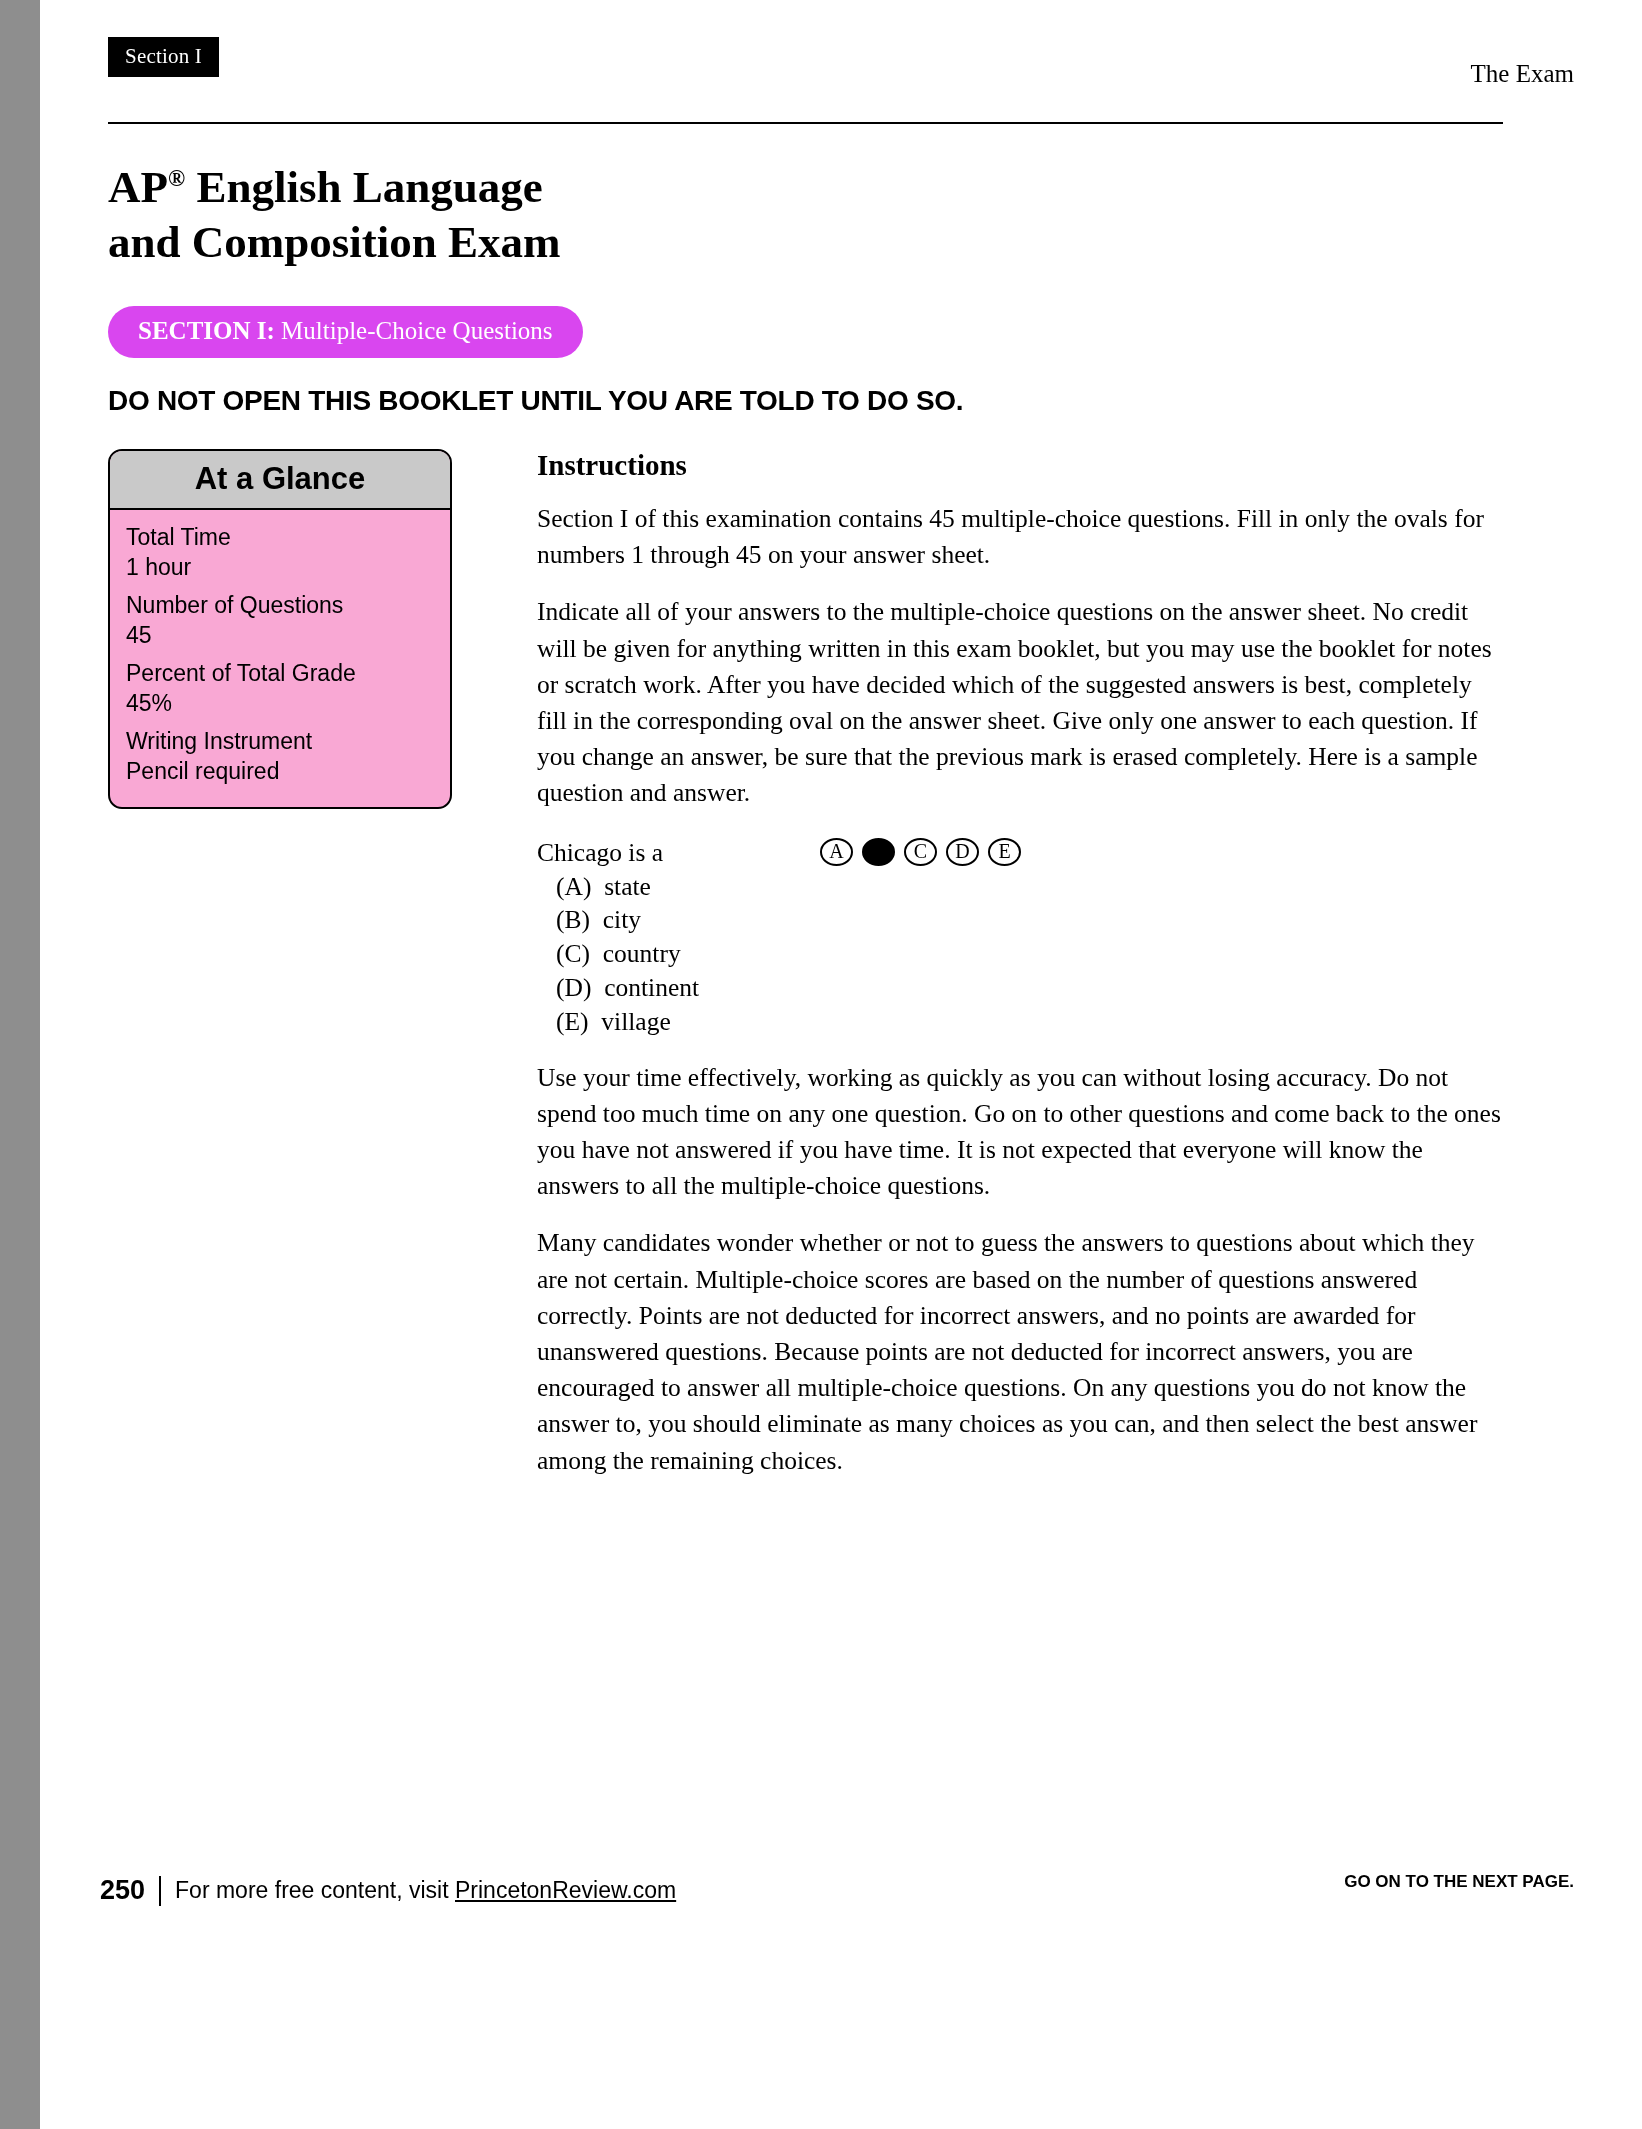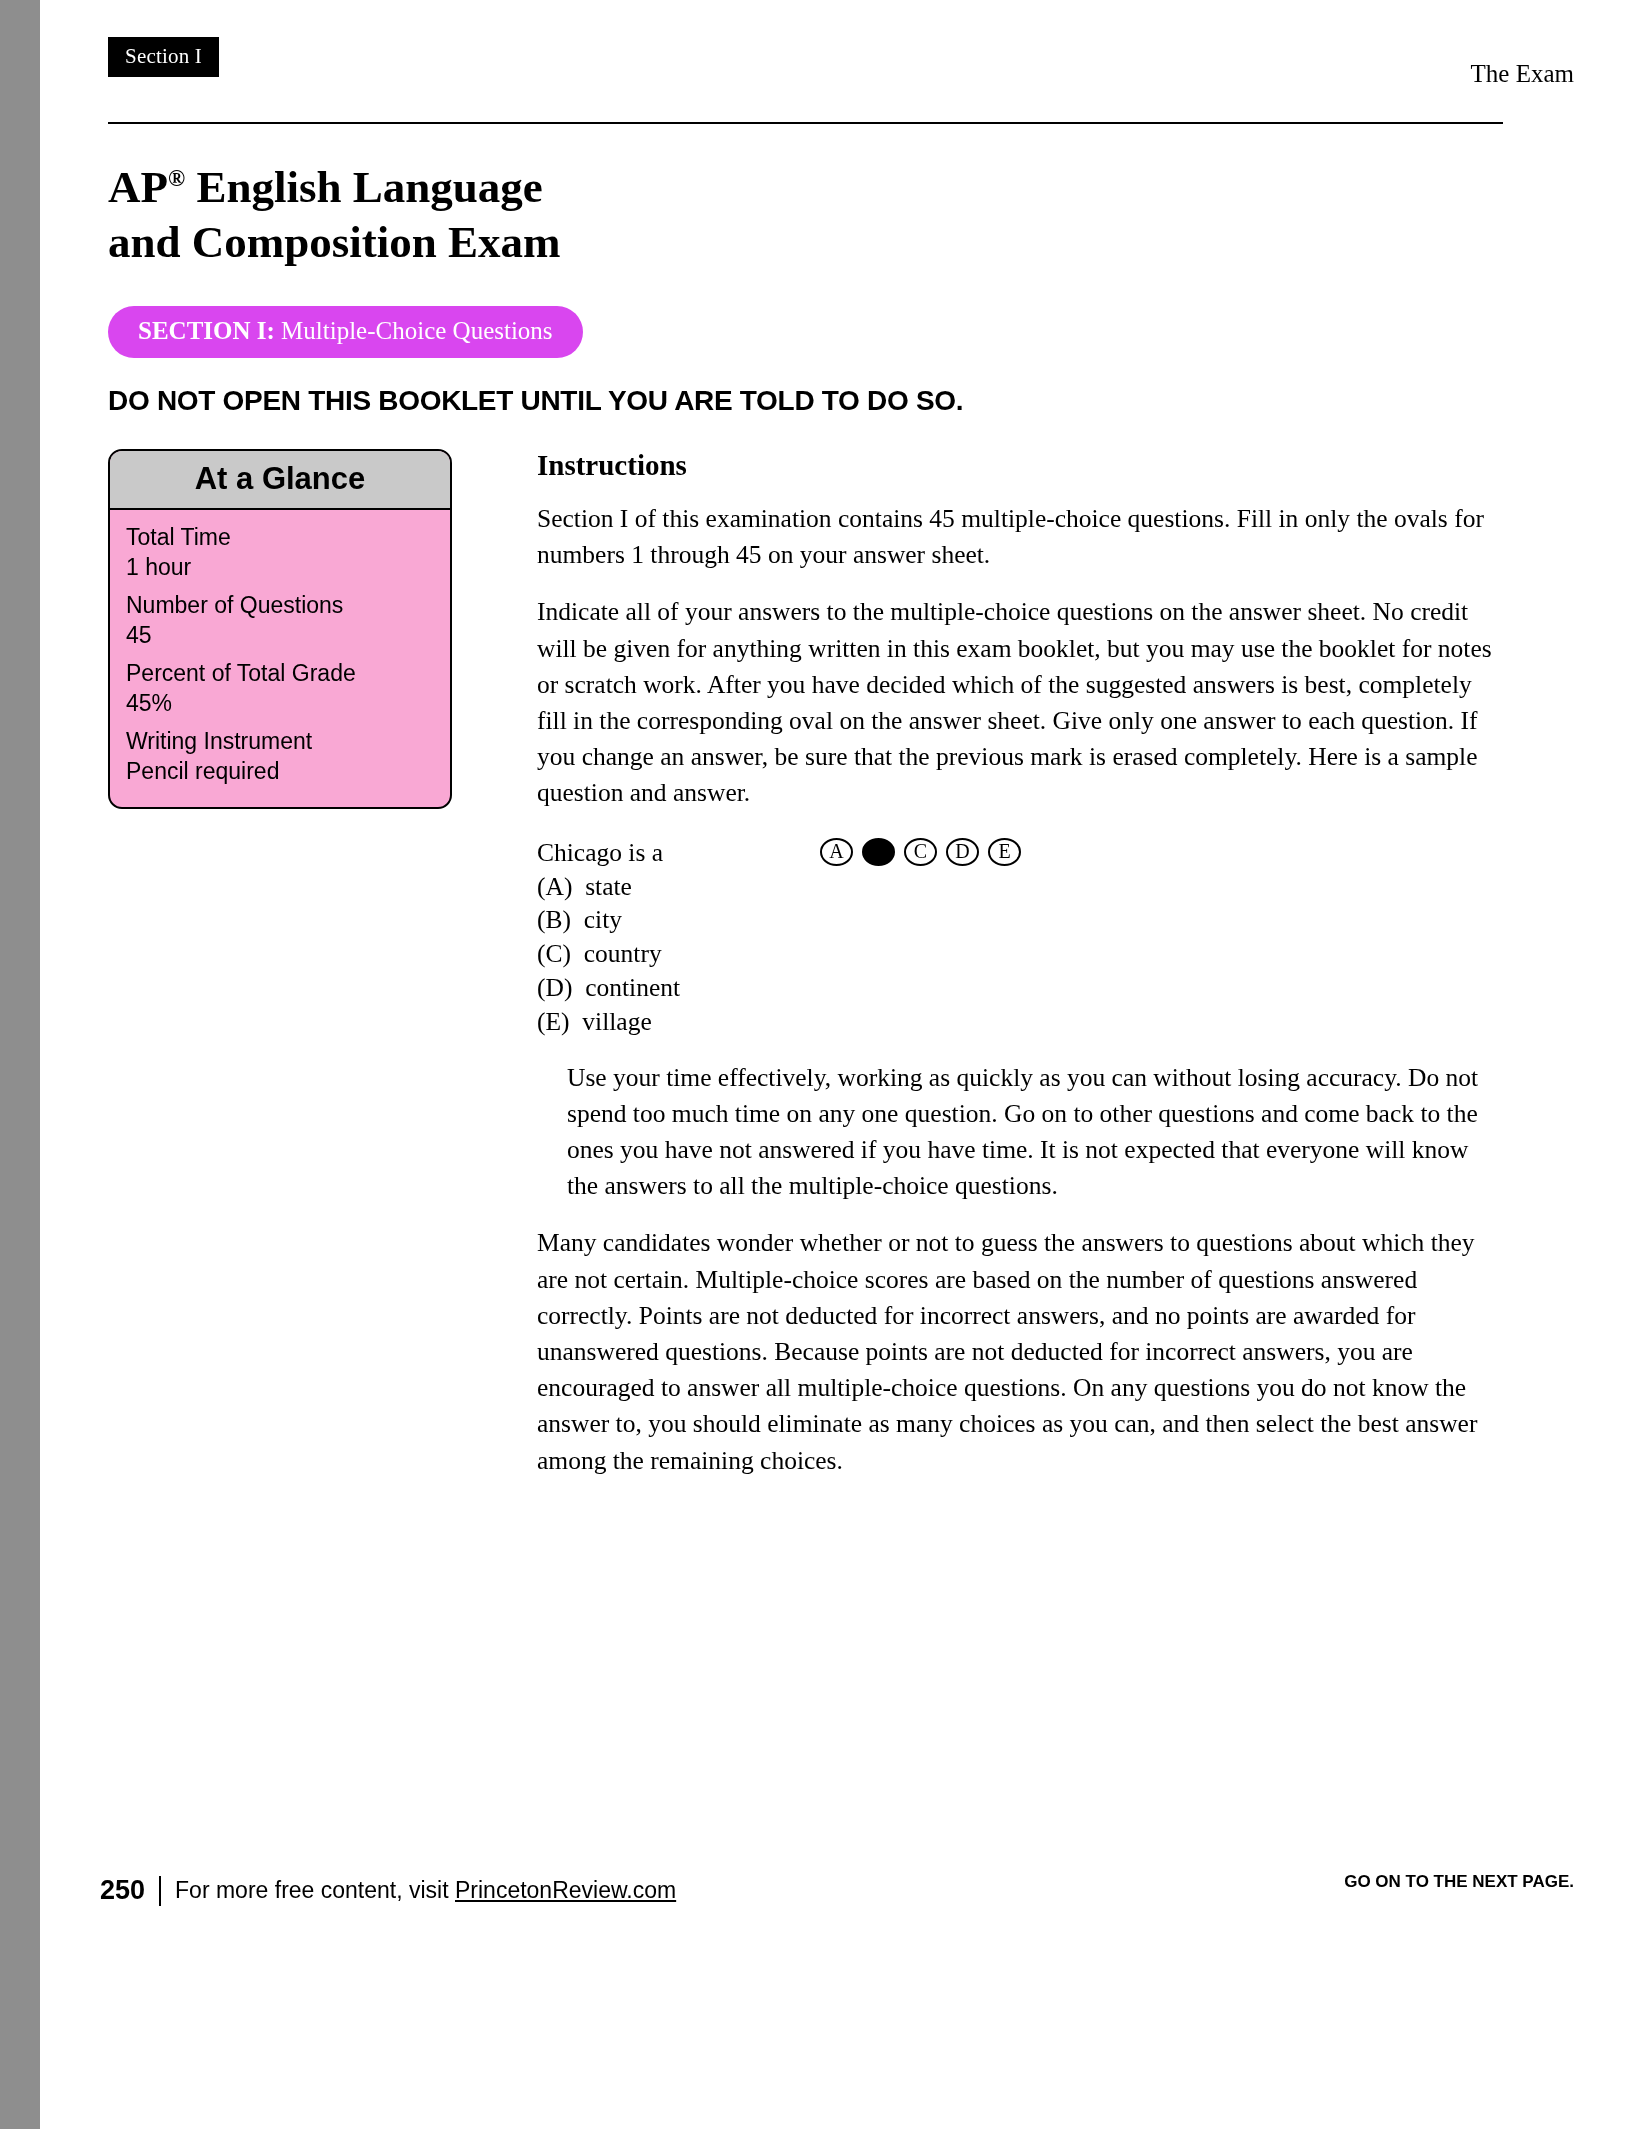--- a/index.html
+++ b/index.html
@@ -182,21 +182,21 @@
   }
   .sample-q {
     position: absolute;
     left: 0;
     top: 0;
     font-family: "Liberation Serif", serif;
     font-size: 25.5px;
     line-height: 1.33;
     color: #000000;
   }
-  .opt-row { white-space: pre; }
+  .opt-row { white-space: pre; margin-left: 19px; }
   .bubbles {
     position: absolute;
     left: 283px;
     top: 2px;
     display: flex;
     gap: 9px;
     align-items: center;
   }
   .bubble {
     width: 33px;
@@ -208,21 +208,21 @@
     display: flex;
     align-items: center;
     justify-content: center;
     color: #000000;
     box-sizing: border-box;
   }
   .bubble.filled {
     background: #000000;
     color: #000000;
   }
-  .after-sample { margin-top: 34px; margin-left: 30px; }
+  .after-sample { margin-top: 34px; }
 
   .go-on {
     position: absolute;
     right: 68px;
     top: 1872px;
     font-family: "Liberation Sans", sans-serif;
     font-weight: bold;
     font-size: 17px;
     color: #000000;
   }

